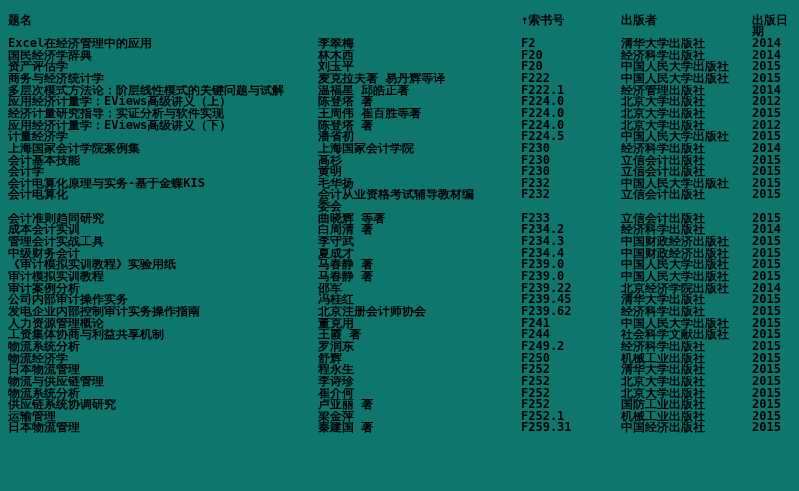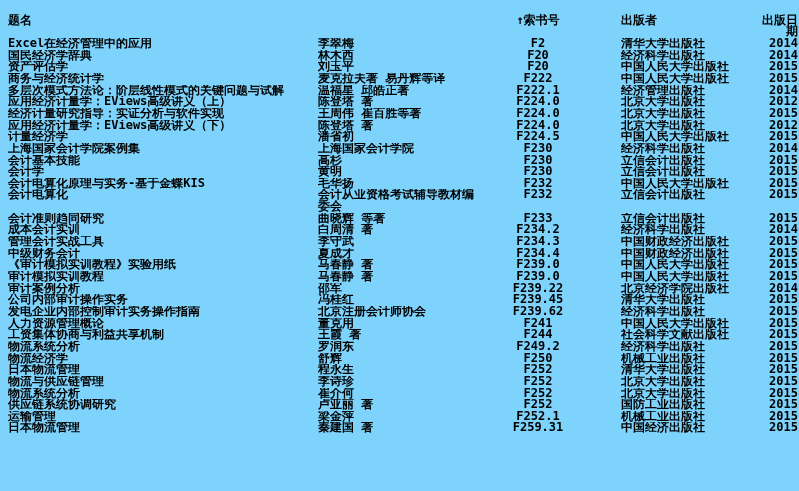--- a/index.html
+++ b/index.html
@@ -7,44 +7,44 @@
     padding: 0;
     background: #ffffff;
     width: 799px;
     height: 491px;
     overflow: hidden;
   }
   #screen {
     position: relative;
     width: 799px;
     height: 491px;
-    background: #7dd3fc;
+    background: #0f766e;
     color: #000000;
     font-family: "DejaVu Sans Mono", monospace;
     font-size: 12px;
     font-weight: bold;
     line-height: 11.65px;
   }
   .row {
     position: absolute;
     left: 0;
     width: 799px;
   }
   .cell {
     position: absolute;
     top: 0;
     white-space: pre-line;
     overflow: hidden;
     word-break: break-all;
   }
   .col-title  { left: 8px;   width: 306px; }
   .col-author { left: 318px; width: 184px; }
-  .col-call   { left: 491px; width: 94px; text-align: center;  }
+  .col-call   { left: 521px; width: 94px;  }
   .col-pub    { left: 601px; width: 148px; margin-left: 20px; }
-  .col-year   { left: 752px; width: 46px; text-align: right;  }
+  .col-year   { left: 752px; width: 46px;  }
   .header-row { top: 3px; height: 24px; }
   .sort-icon { display: inline; }
 </style>
 </head>
 <body>
 
 <div id="screen">
 
   <div class="row header-row">
     <div class="cell col-title">

